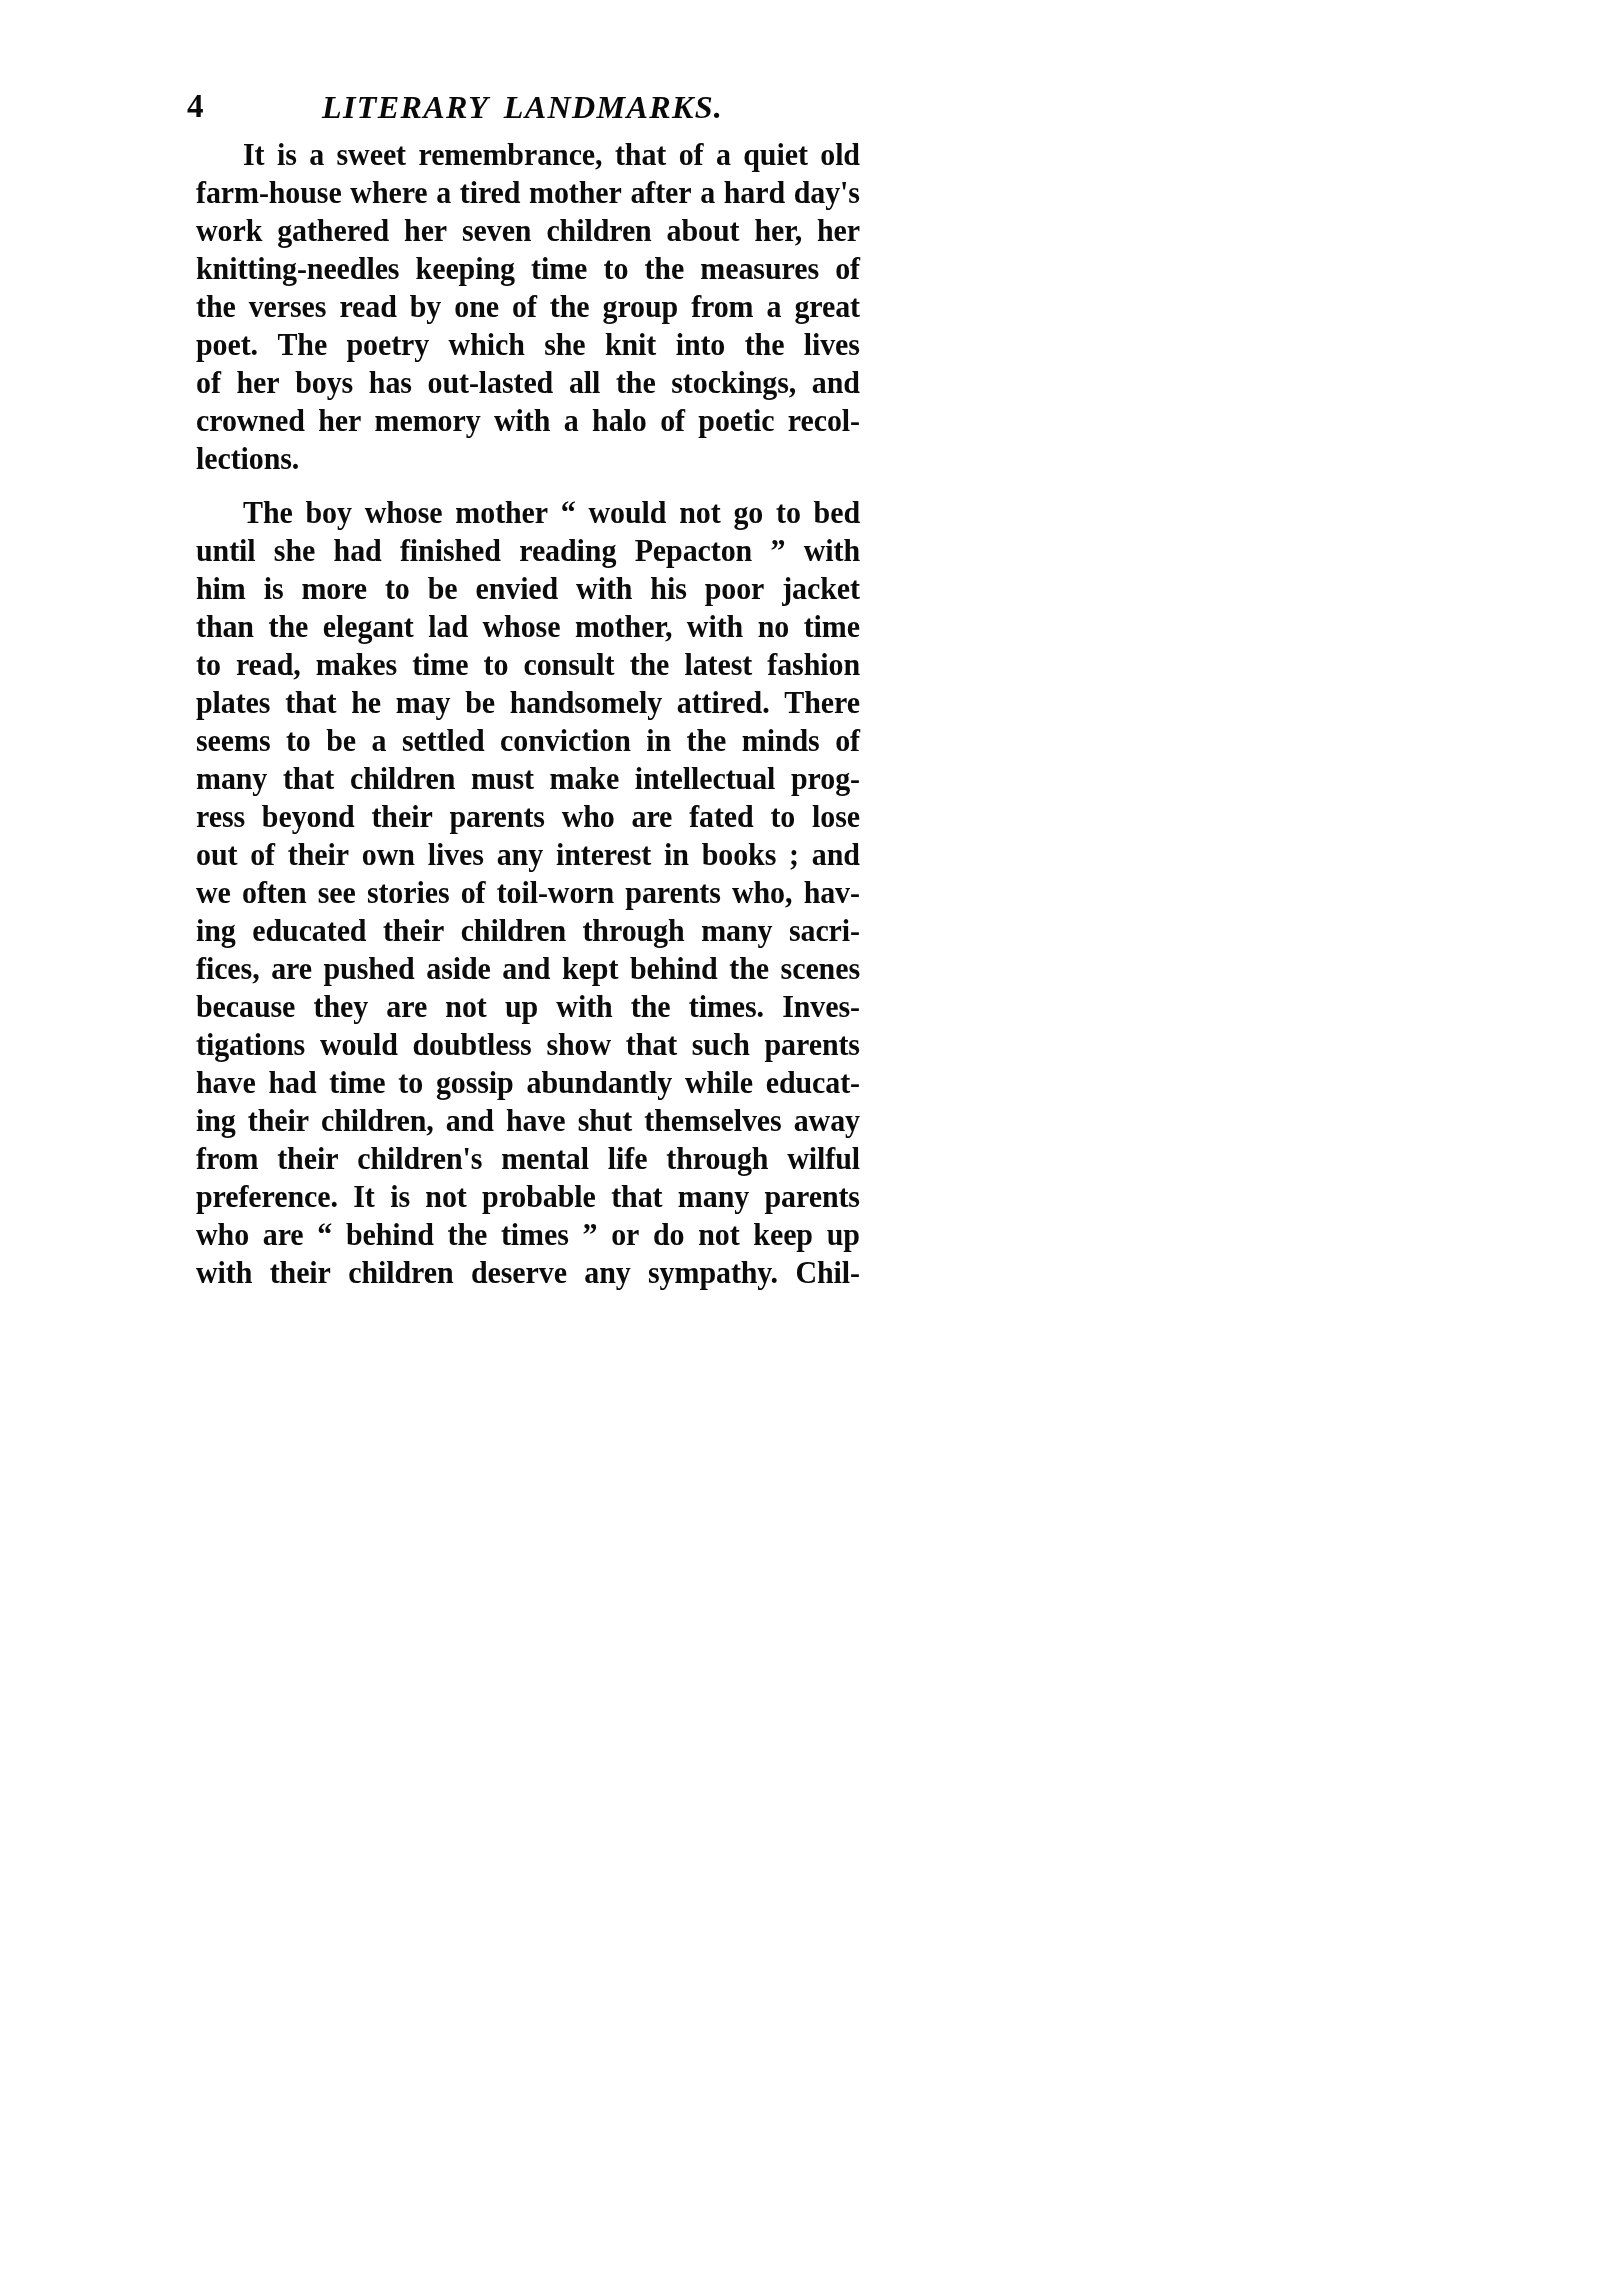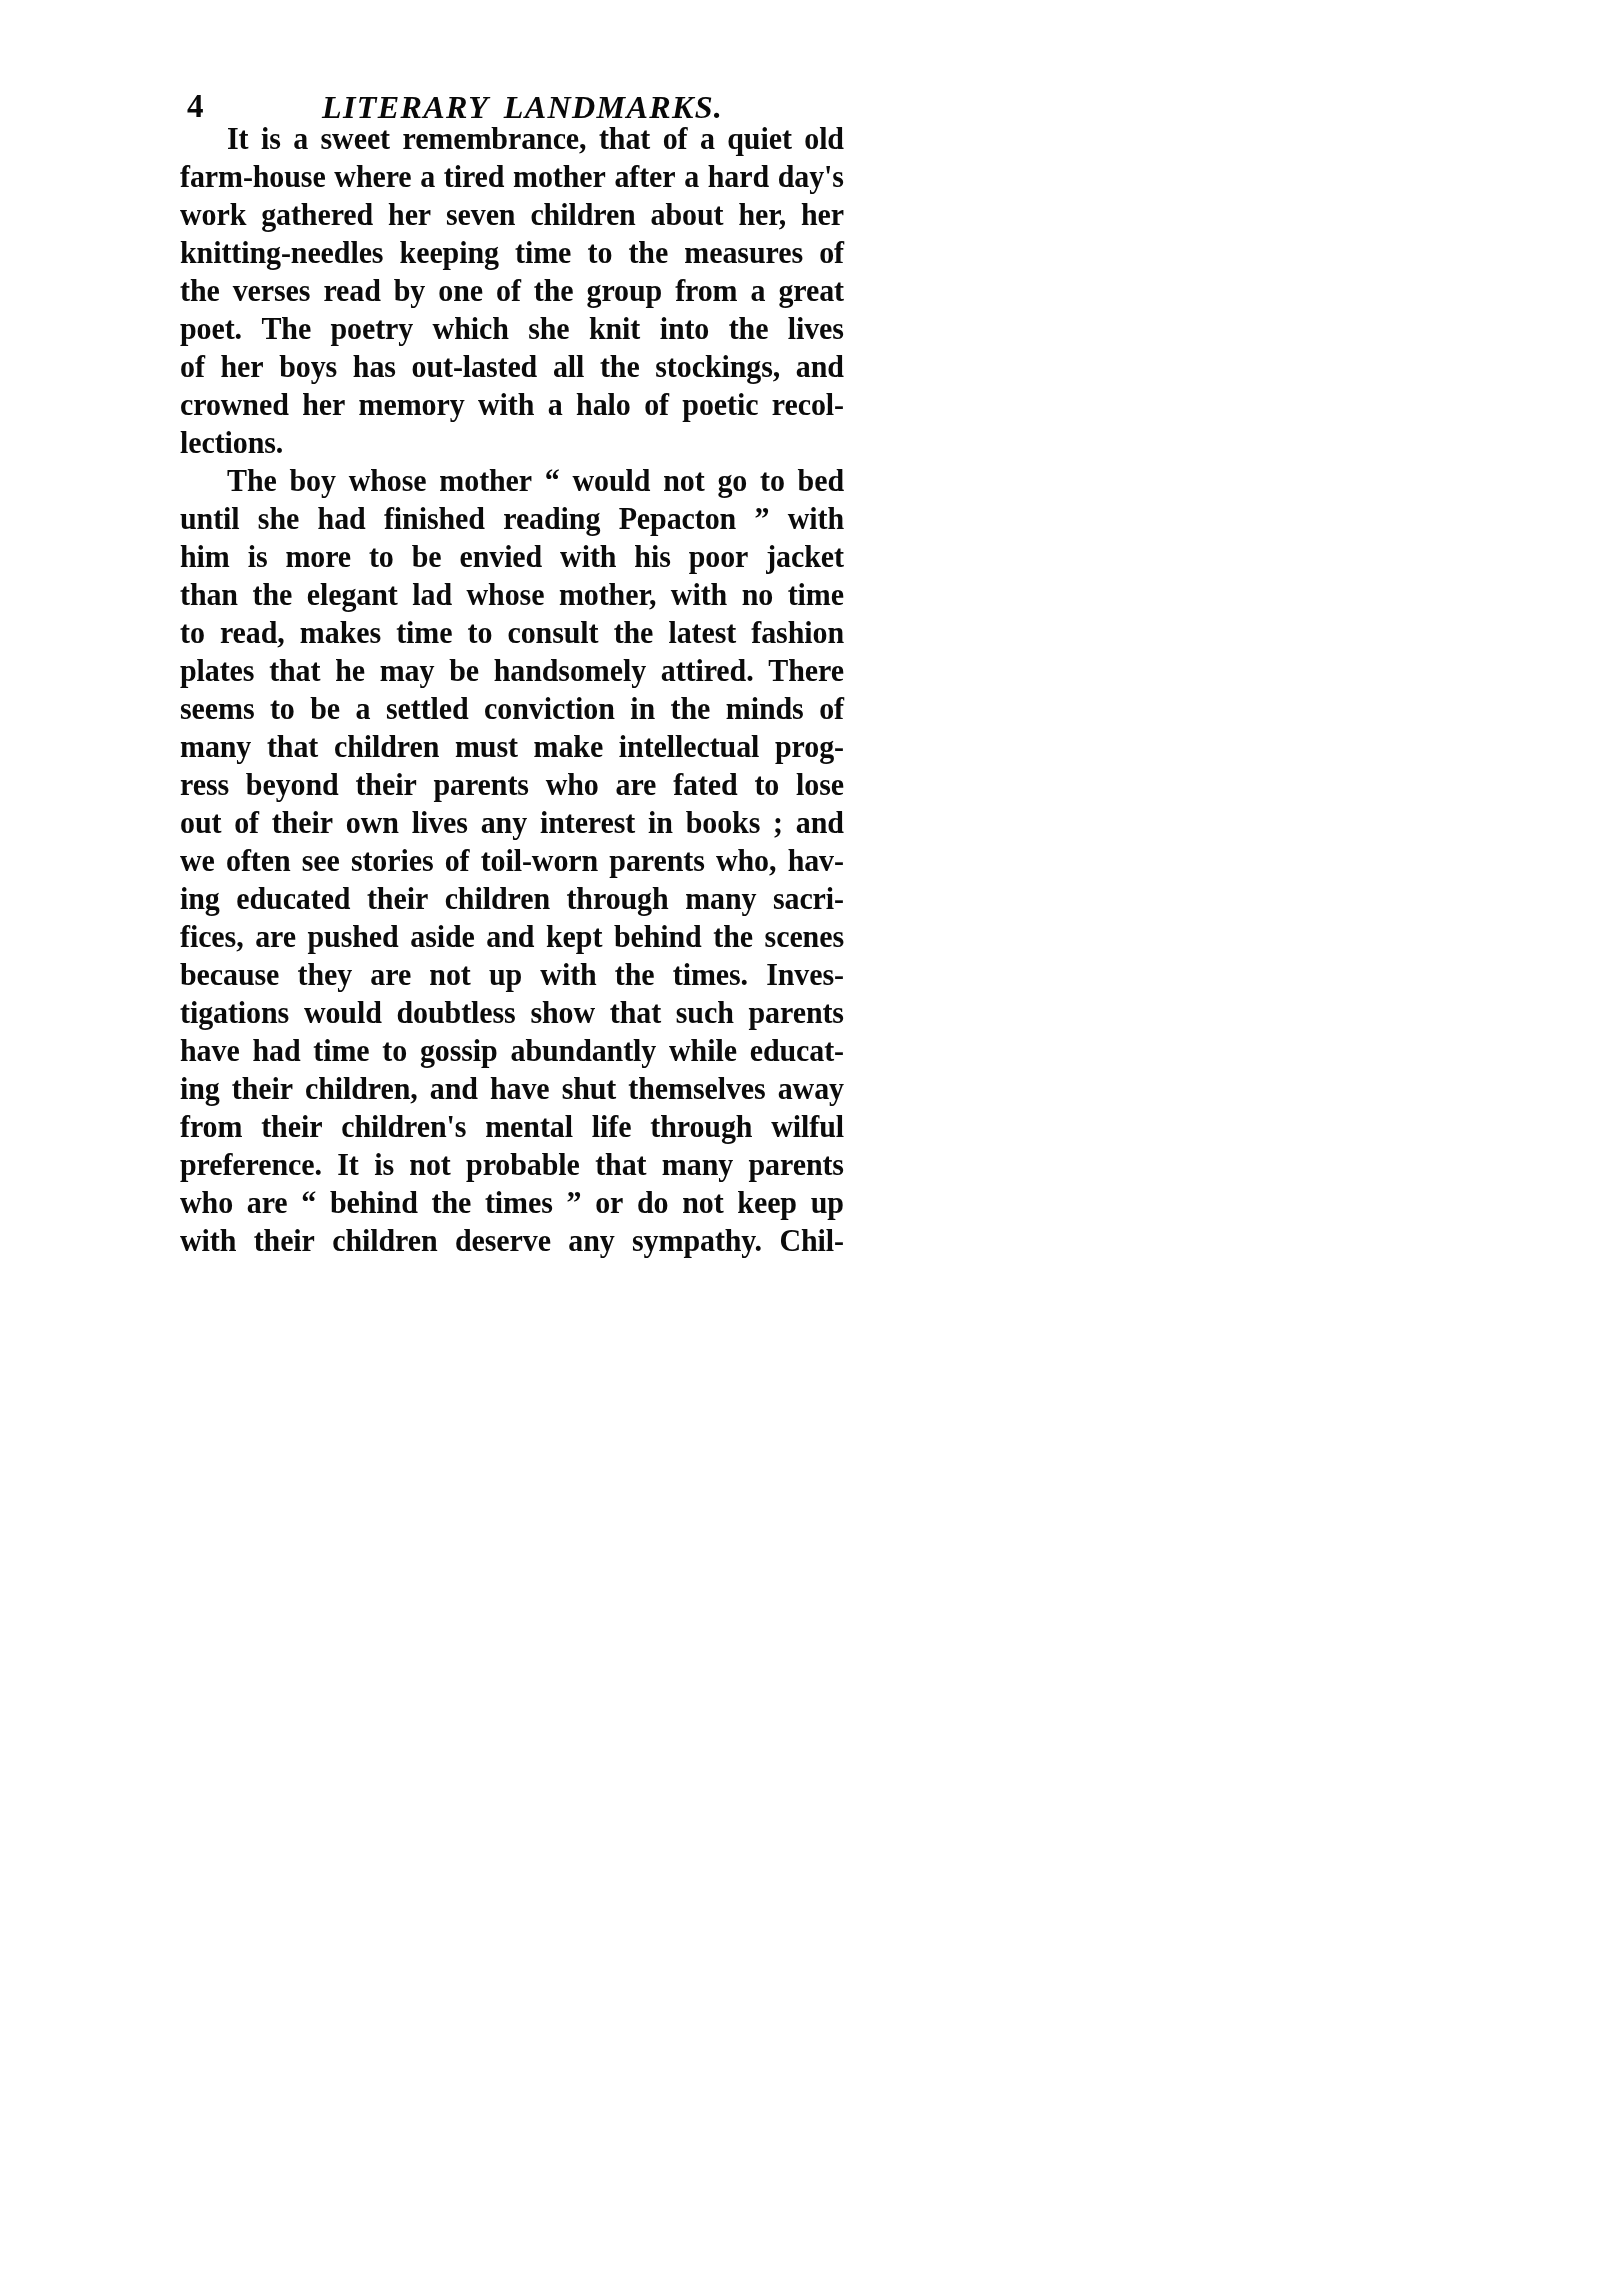--- a/index.html
+++ b/index.html
@@ -60,21 +60,21 @@
 
   
   .textblock {
     position: absolute;
     left: 180px;
     top: 118px;
     width: 664px;
   }
 
   .para {
-    margin: 0;
+    margin: 16px;
     padding: 0;
   }
 
   
   .tline {
     display: flex;
     font-size: 30px;
     line-height: 38px;
     height: 38px;
     font-weight: bold;

